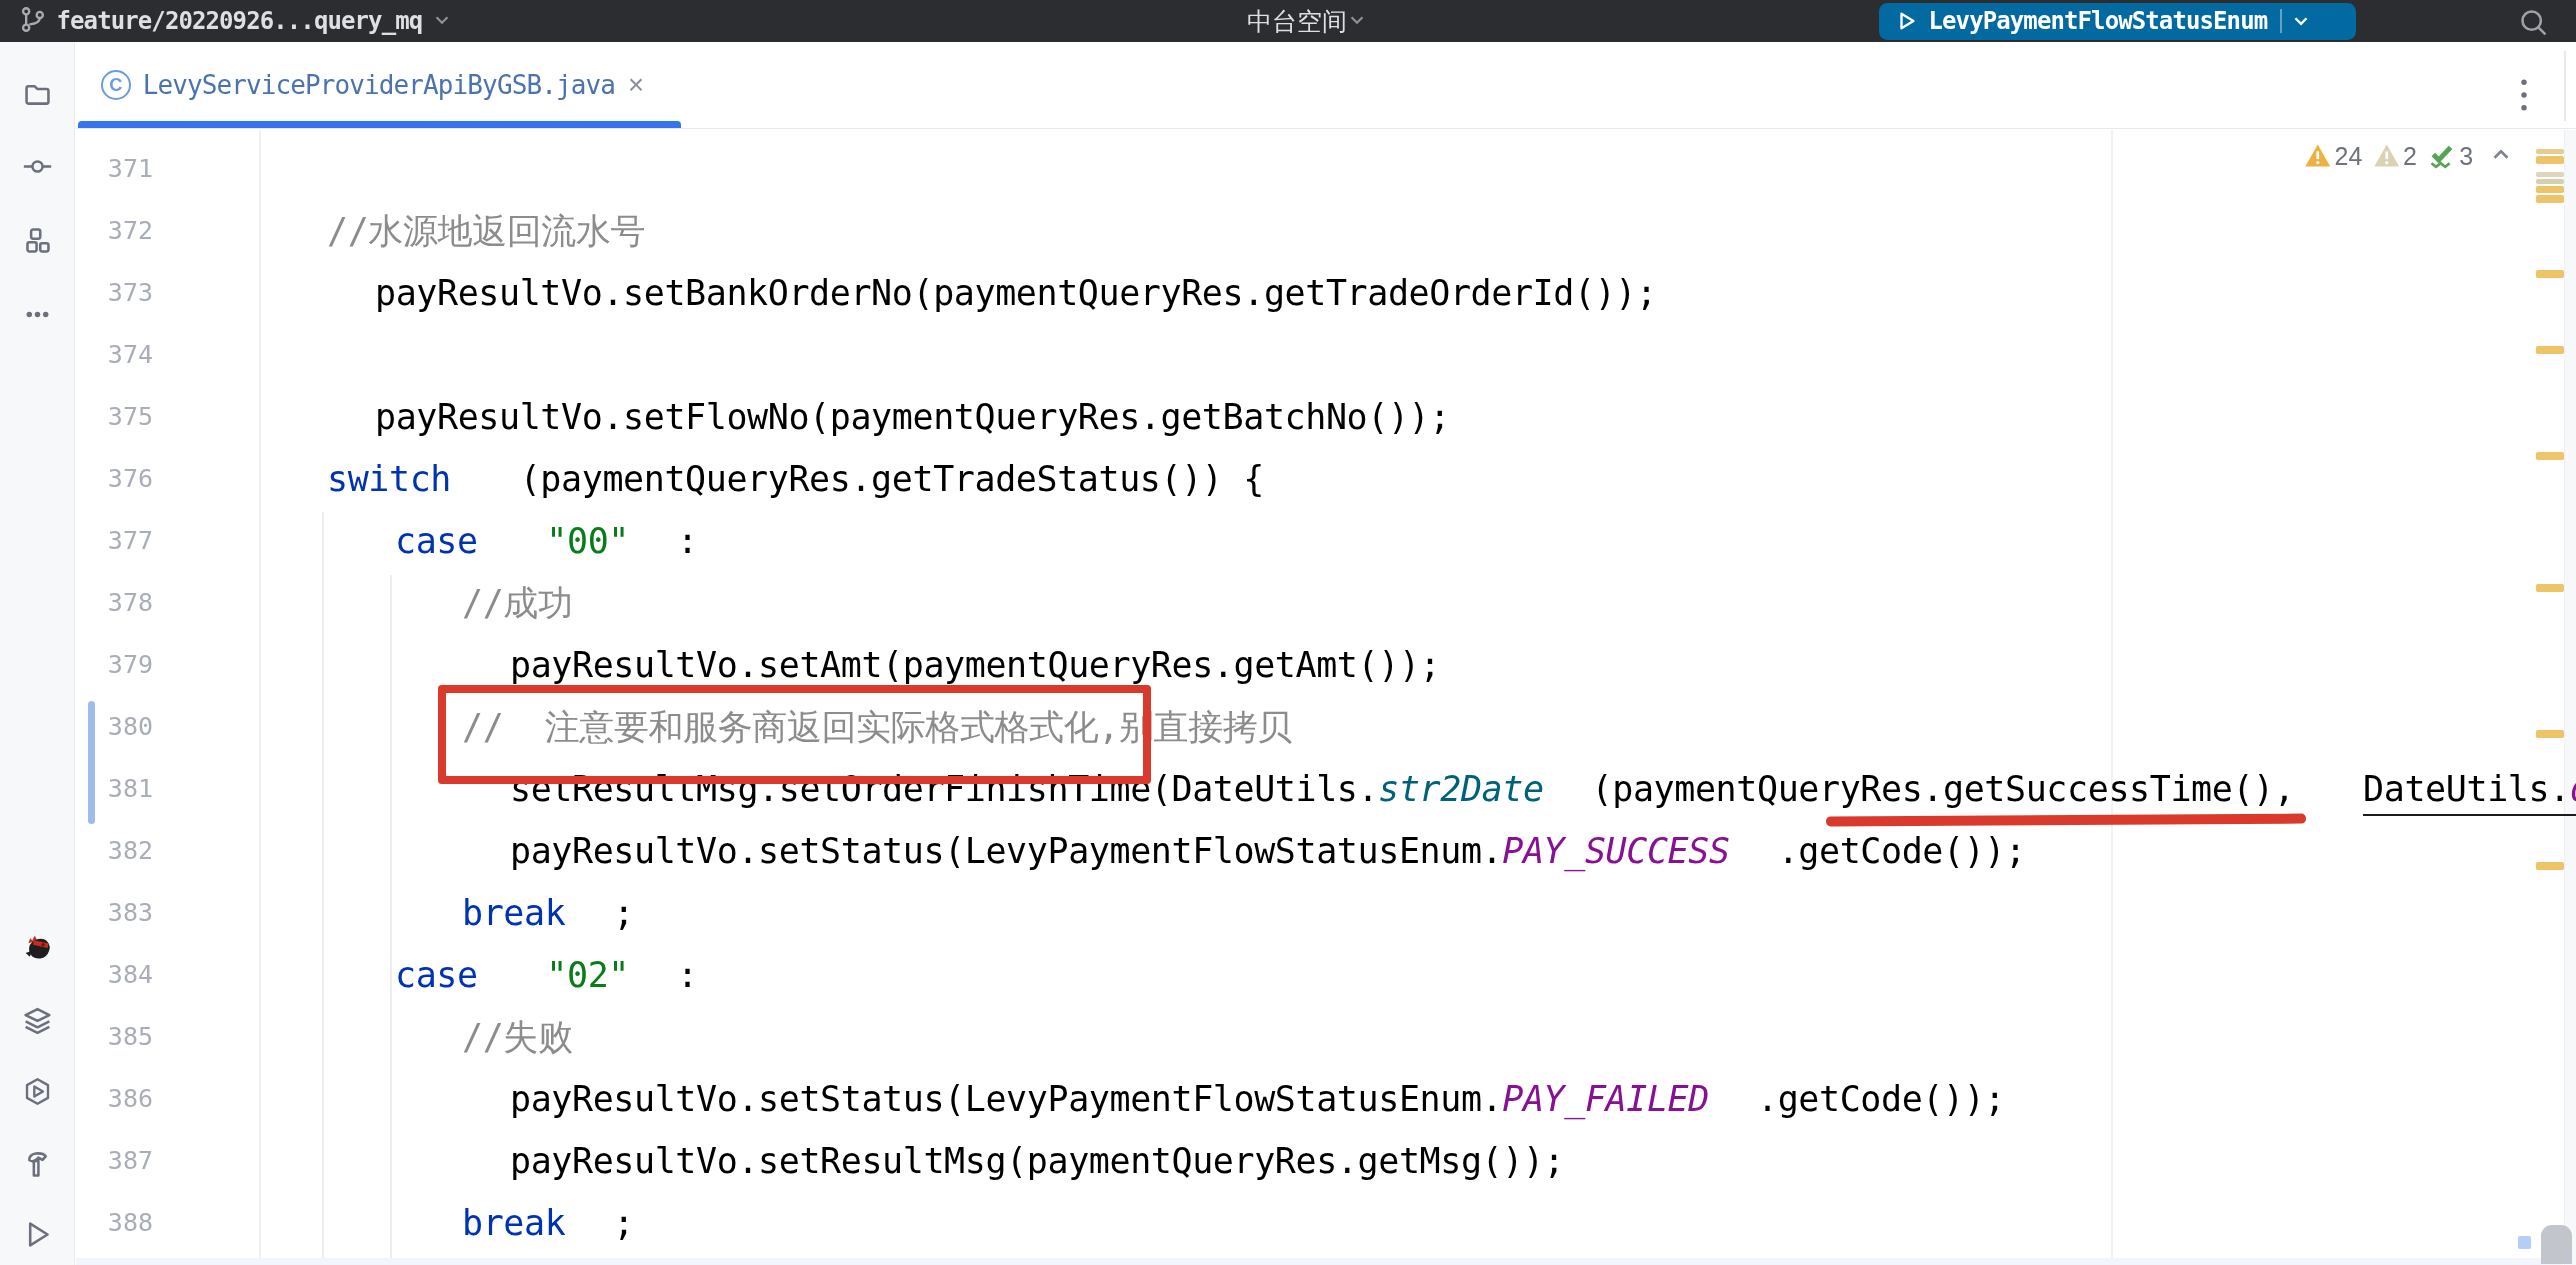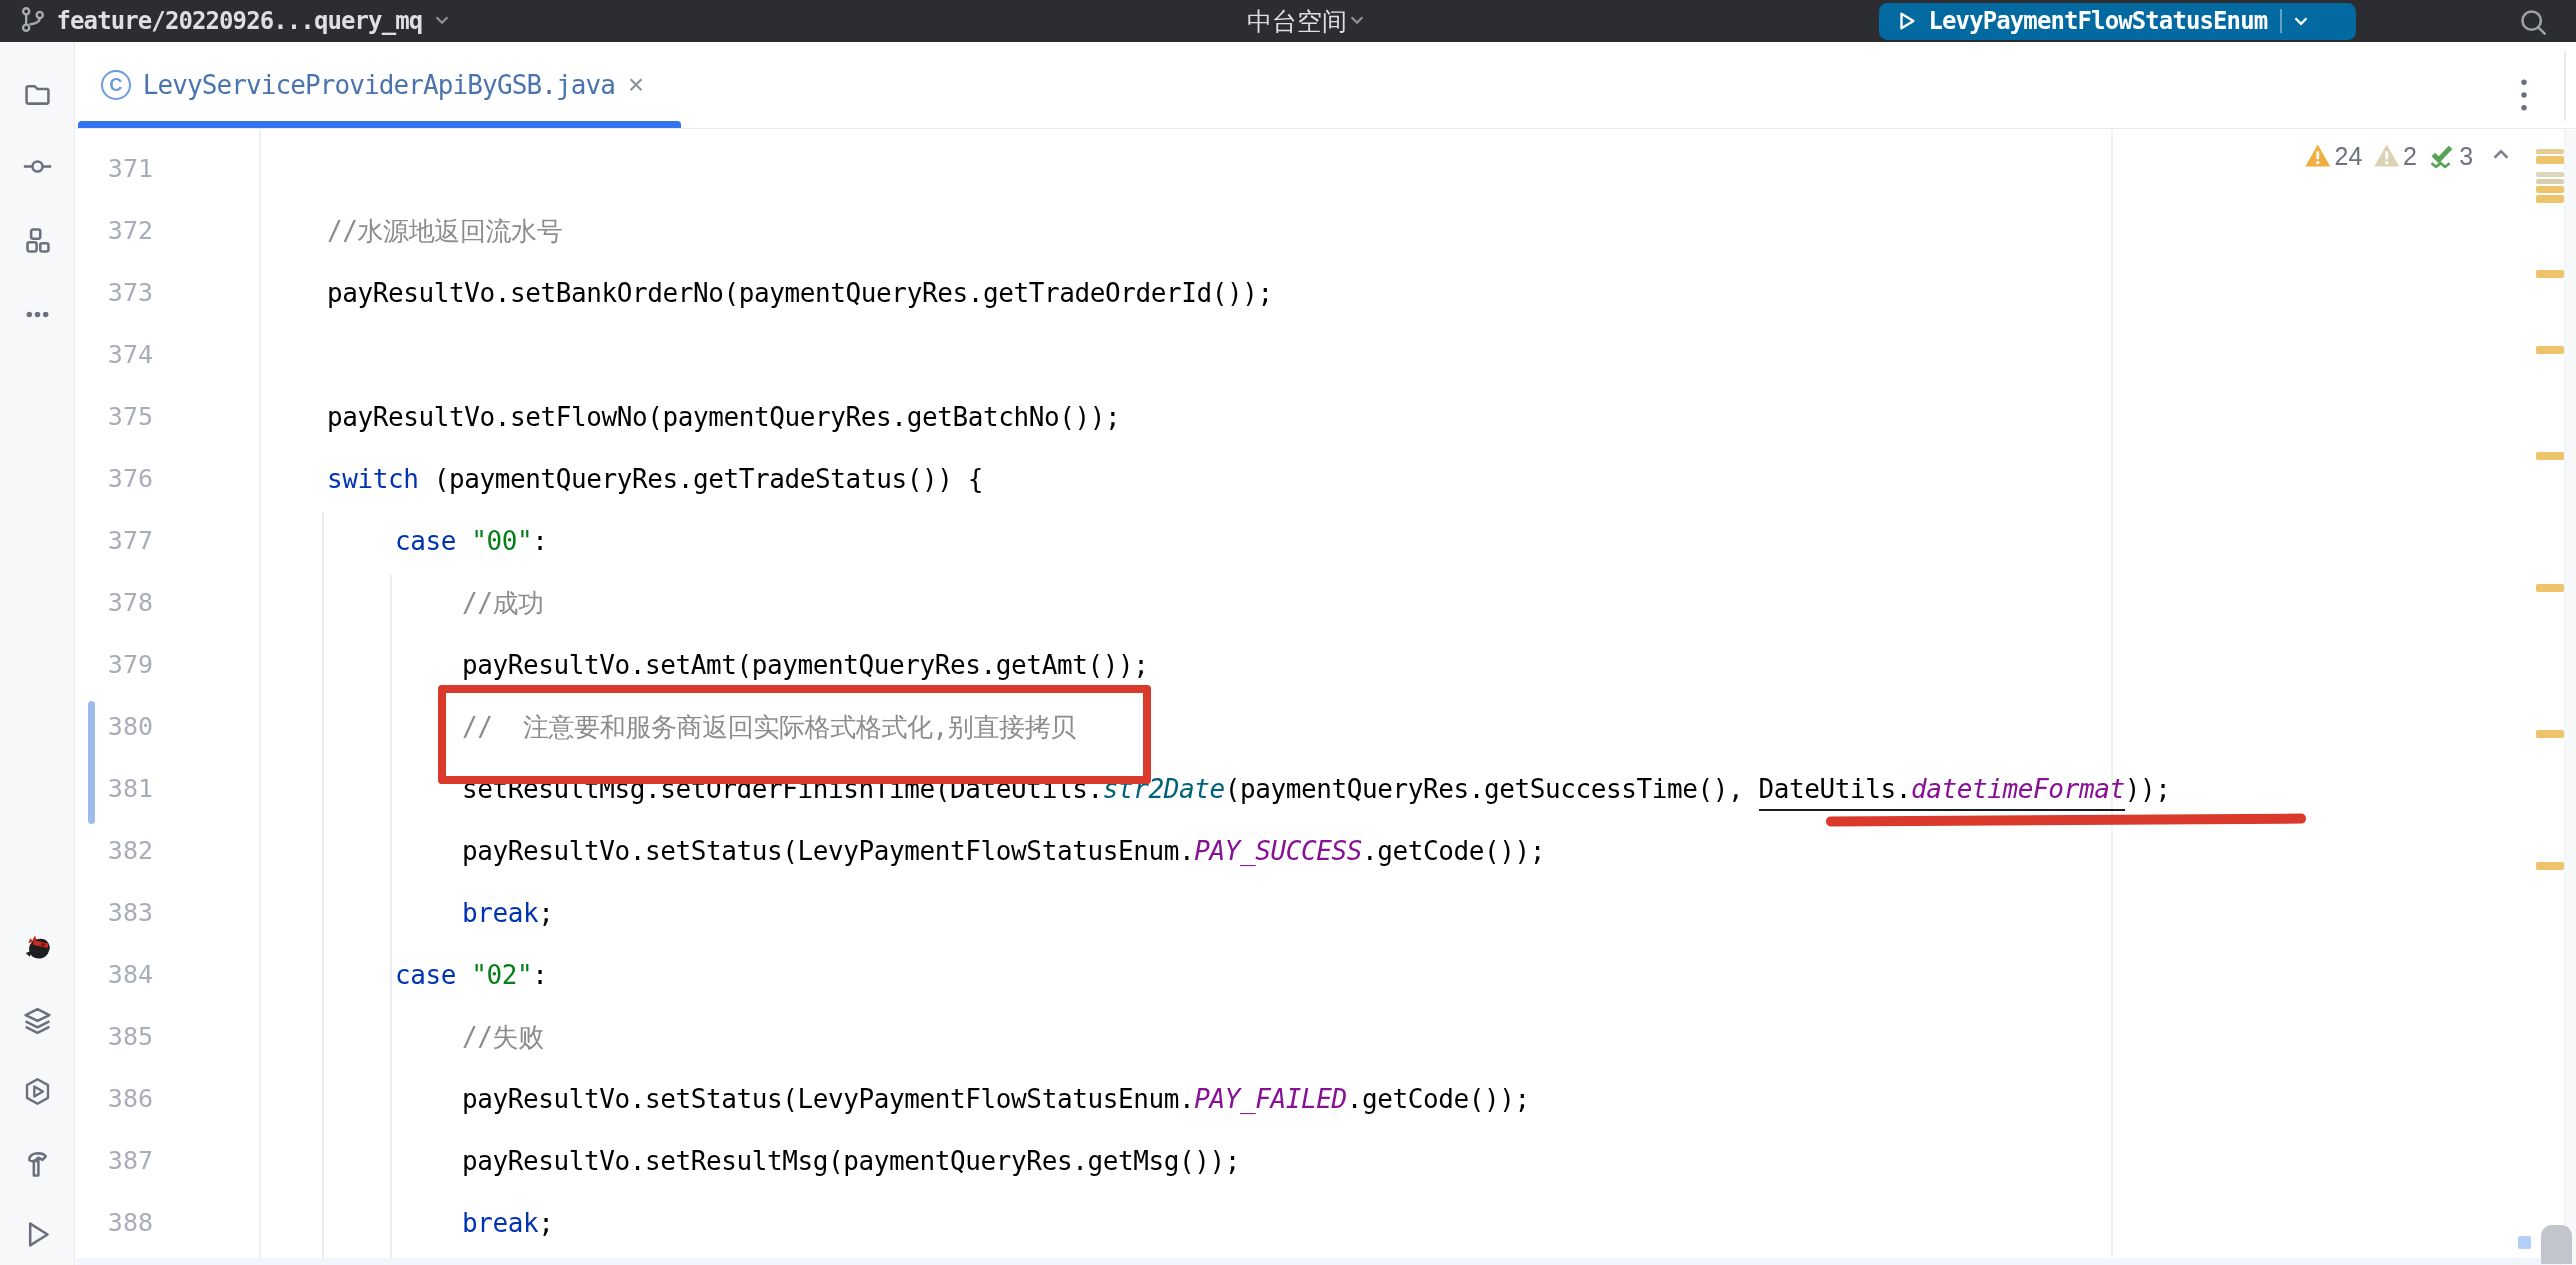--- a/index.html
+++ b/index.html
@@ -36,23 +36,23 @@
   #editor{left:76px;top:130px;width:2500px;height:1135px;background:#fff;overflow:hidden;}
   .guide{position:absolute;width:1.8px;background:#ECEDF0;}
   #gutter-sep{left:183px;top:0;height:1135px;background:#F0F1F3;}
   #margin-guide{left:2035px;top:0;height:1135px;background:#F1F2F4;}
   #right-rail{left:2488px;top:0;width:12px;height:1135px;background:#F7F8FA;border-left:1.8px solid #EFF0F2;box-sizing:border-box;}
   #code-lines{position:absolute;left:0;top:8.3px;width:2500px;}
   .crow{position:relative;height:62px;width:2475px;}
   .ln{position:absolute;left:0;top:0;width:77px;text-align:right;color:#A8ADB8;
       font-family:"DejaVu Sans Mono","DejaVu Sans",monospace;font-size:25px;line-height:62px;cursor:pointer;}
   .code{position:absolute;top:0;white-space:pre;font-family:"DejaVu Sans Mono","DejaVu Sans",monospace;
-      font-size:26px;line-height:62px;letter-spacing:-0.4px;}
+      font-size:35px;line-height:62px;letter-spacing:-0.4px;}
   .lvl0{left:251px;} .lvl1{left:319px;} .lvl2{left:386px;}
-  .p{color:#000;} .k{color:#0033B3;} .s{color:#067D17;} .c{color:#8C8C8C;}
+  .p{color:#000;margin-left:48px;} .k{color:#0033B3;} .s{color:#067D17;} .c{color:#8C8C8C;}
   .sm{color:#00627A;font-style:italic;} .sf{color:#871094;font-style:italic;}
   .ul{border-bottom:2.8px solid #1A1C20;padding-bottom:5px;}
   #vcs-bar{left:12px;top:571px;width:7.3px;height:123px;background:#9DBCEC;border-radius:3.7px;}
   #anno-box{left:362px;top:555px;width:697px;height:83px;border:8.3px solid #D93A2B;border-radius:3.7px;pointer-events:none;}
   #anno-underline{left:1750px;top:685px;width:480px;height:10px;background:#D93A2B;border-radius:4.6px;transform:rotate(-0.35deg);pointer-events:none;}
   #next-line-strip{left:0;top:1128px;width:2487px;height:7.3px;background:#F2F6FC;}
   
   #inspections{left:2228px;top:7.3px;height:39px;display:flex;align-items:center;gap:3px;cursor:pointer;}
   #inspections .cnt{color:#6E727D;font-size:25px;}
   

